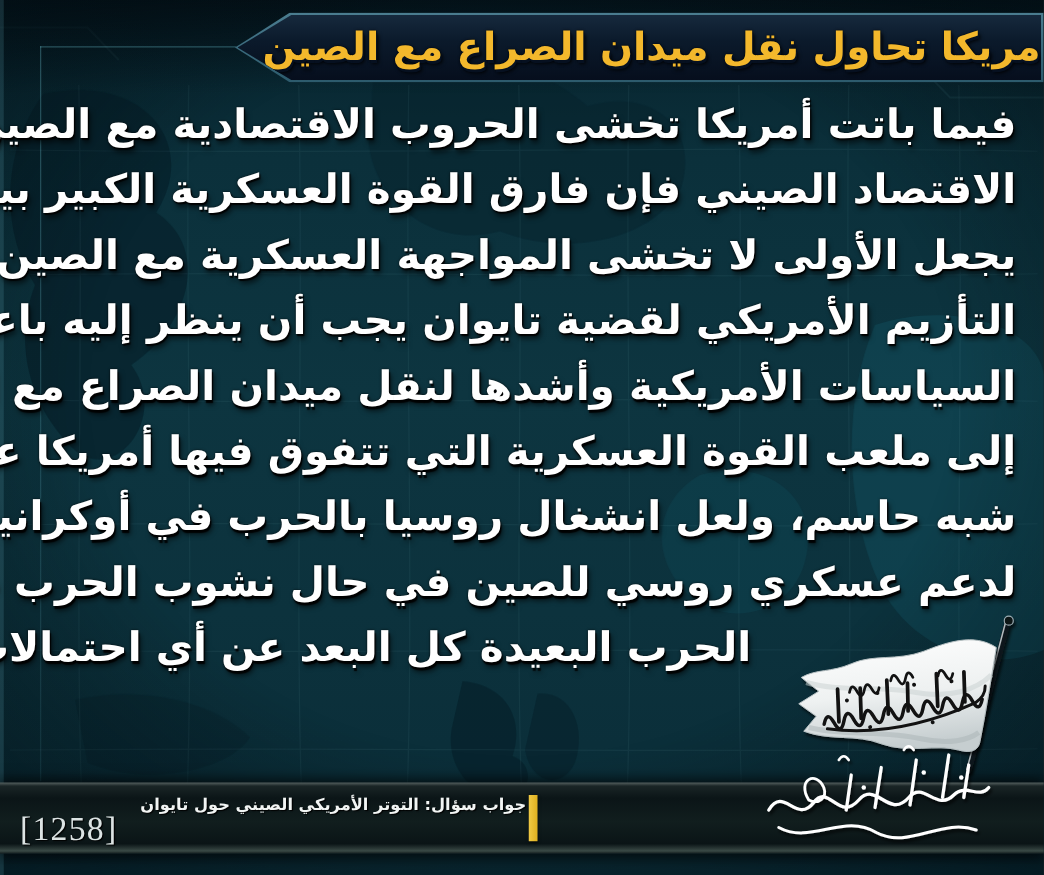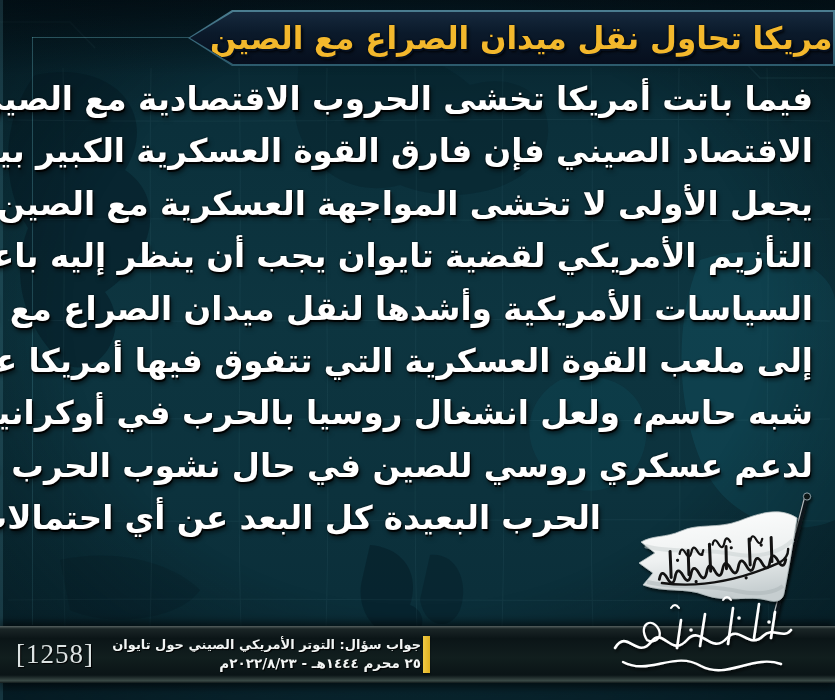--- a/index.html
+++ b/index.html
@@ -51,21 +51,21 @@
     padding-right:212px;
   }
 
   
   .footer-bar{
     position:absolute;left:0;top:626px;width:100%;height:57px;z-index:3;
     background:linear-gradient(180deg,#55605f 0%,#1a2526 5%,#0b1517 22%,#111e1e 55%,#0a1416 86%,#3a4a46 96%,#10191a 100%);
     box-shadow:0 -4px 8px rgba(0,0,0,.55),0 5px 8px rgba(0,0,0,.5);
   }
   .issue-number{
-    position:absolute;left:16px;top:0;height:57px;display:flex;align-items:center;
+    position:absolute;left:16px;top:0;height:74px;display:flex;align-items:center;
     font-family:"Liberation Serif","DejaVu Serif",serif;
     font-size:27px;color:#dce3e3;letter-spacing:1px;
     text-shadow:1px 1px 1px #000;
   }
   .accent-bar{
     position:absolute;left:423px;top:10px;width:7px;height:37px;
     background:linear-gradient(90deg,#f0ca45,#dfb01f);
     box-shadow:0 1px 2px rgba(0,0,0,.6);
   }
   .footer-text{
@@ -154,21 +154,20 @@
     <div class="body-line">شبه حاسم، ولعل انشغال روسيا بالحرب في أوكرانيا ينفي أي احتمال</div>
     <div class="body-line">لدعم عسكري روسي للصين في حال نشوب الحرب حول تايوان، تلك</div>
     <div class="body-line">الحرب البعيدة كل البعد عن أي احتمالات نووية.</div>
   </div>
 
   <div class="footer-bar">
     <div class="issue-number">[1258]</div>
     <div class="accent-bar"></div>
     <div class="footer-text">
       <div class="footer-title">جواب سؤال: التوتر الأمريكي الصيني حول تايوان</div>
-      <div class="footer-date">٢٥ محرم ١٤٤٤هـ - ٢٠٢٢/٨/٢٣م</div>
     </div>
   </div>
 
   <svg class="flag-wrap" viewBox="0 0 252 205" aria-label="لا إله إلا الله محمد رسول الله">
     <defs>
       <linearGradient id="cloth" x1="0" y1="0" x2="0.2" y2="1">
         <stop offset="0%" stop-color="#ffffff"></stop>
         <stop offset="55%" stop-color="#eef1f1"></stop>
         <stop offset="100%" stop-color="#c6ced0"></stop>
       </linearGradient>

